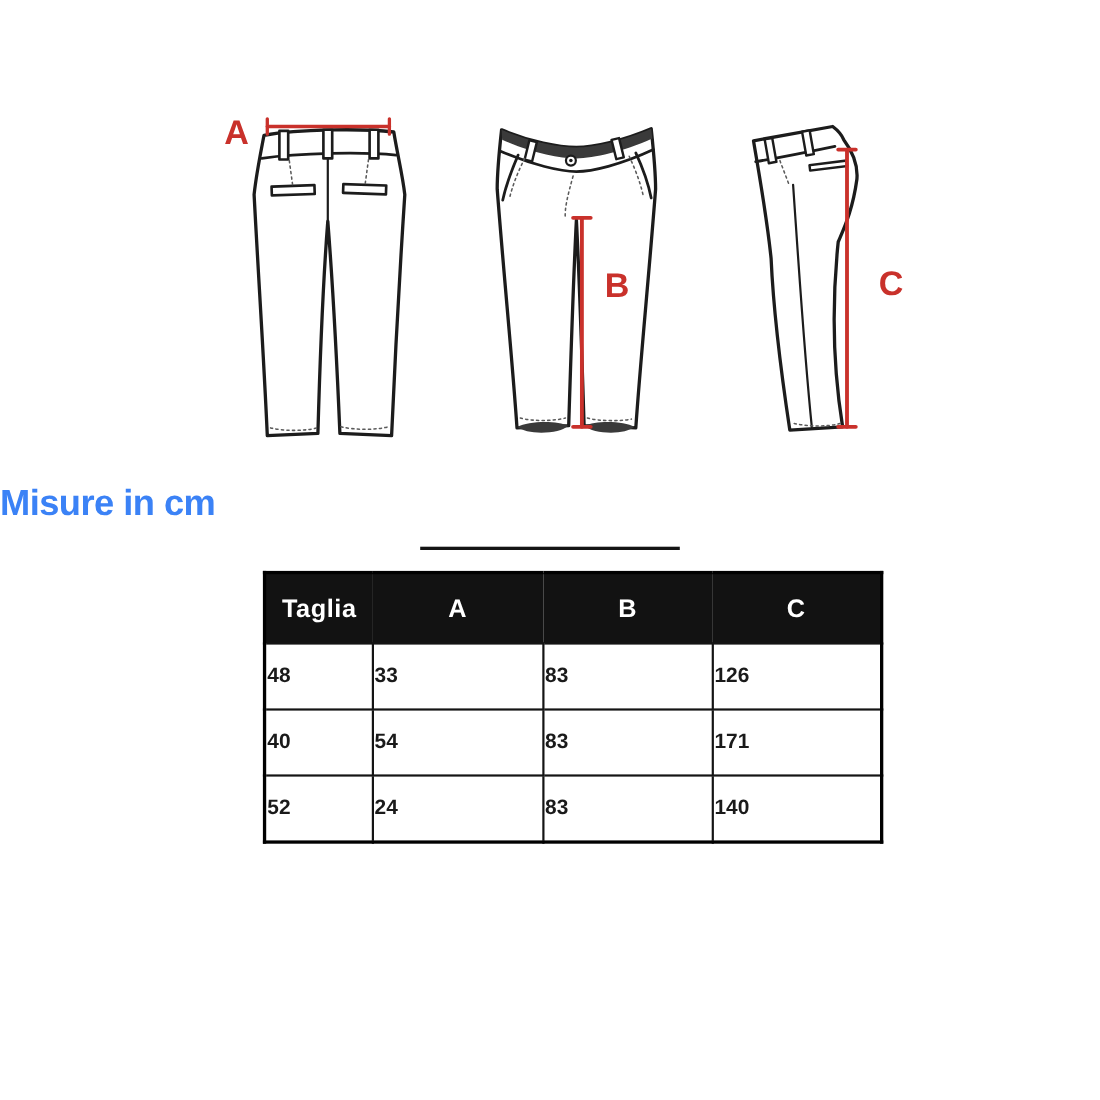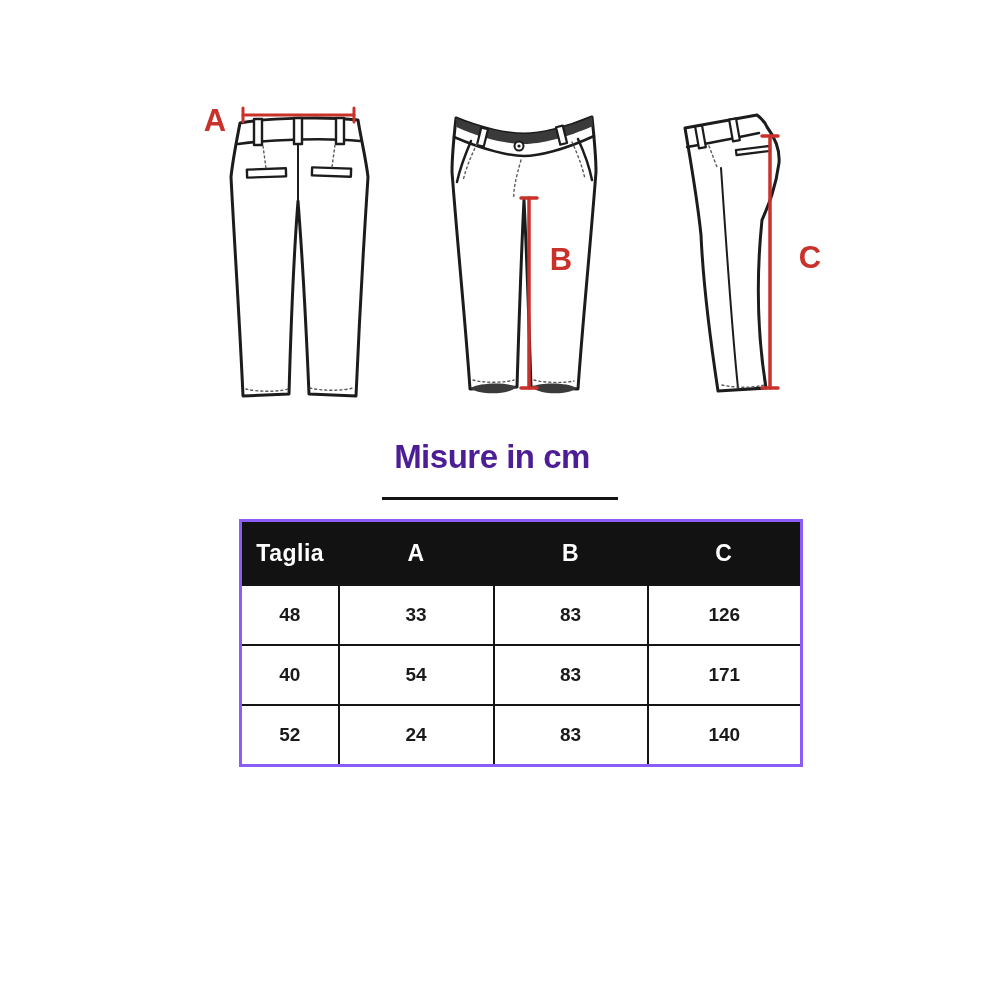--- a/index.html
+++ b/index.html
@@ -21,62 +21,60 @@
     font-family: "Liberation Sans", sans-serif;
     font-weight: 700;
     font-size: 31px;
     fill: #c9312b;
   }
   .page-title {
     position: absolute;
     top: 438px;
     left: 0;
     width: 984px;
-    text-align: center;
     font-size: 33px;
     font-weight: 700;
     letter-spacing: -0.5px;
-    color: #4c1d95;
+    color: #3b82f6;
     margin: 0;
   }
   .title-underline {
     position: absolute;
     top: 497px;
     left: 382px;
     width: 236px;
     height: 3px;
     background: #141414;
   }
   table.size-table {
     position: absolute;
     left: 239px;
     top: 519px;
     width: 561px;
     border-collapse: collapse;
-    border: 3px solid #8b5cf6;
+    border: 3px solid #000000;
     table-layout: fixed;
   }
   table.size-table th {
     background: #121212;
     color: #ffffff;
     font-size: 23px;
     font-weight: 700;
     letter-spacing: 0.5px;
     height: 60px;
     border: 0;
     text-align: center;
     vertical-align: middle;
   }
   table.size-table td {
     border: 2px solid #141414;
     font-size: 19px;
     font-weight: 700;
     color: #1a1a1a;
     height: 56px;
-    text-align: center;
     vertical-align: middle;
     background: #ffffff;
   }
 </style>
 </head>
 <body>
 
 <div class="canvas">
 
   <svg class="diagram" viewBox="0 0 1000 1000">

